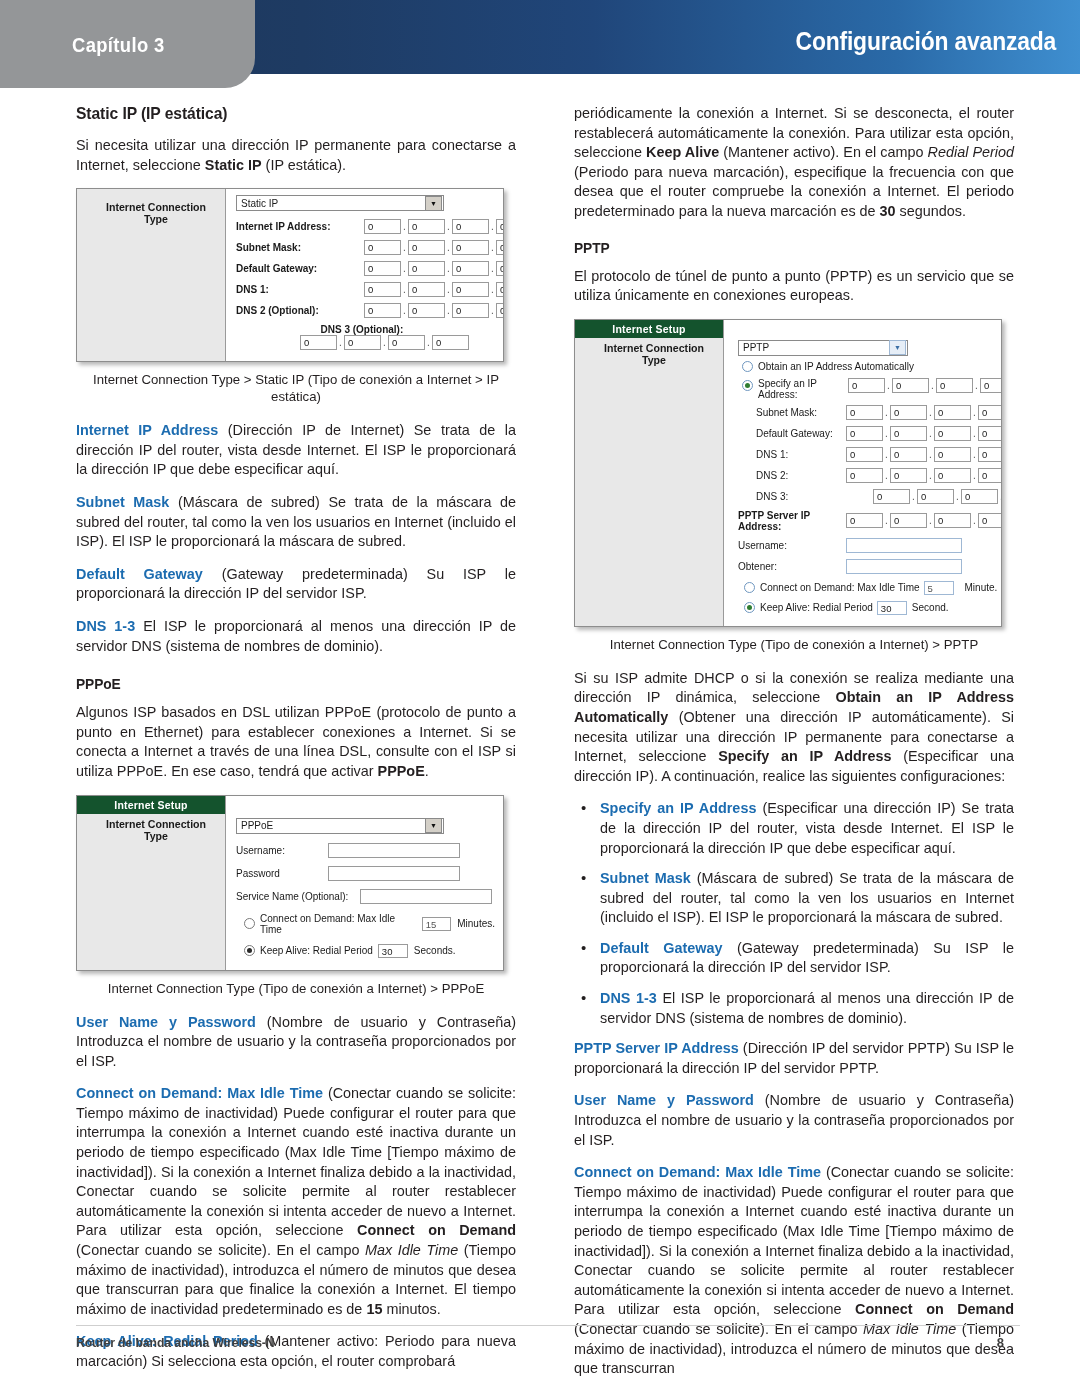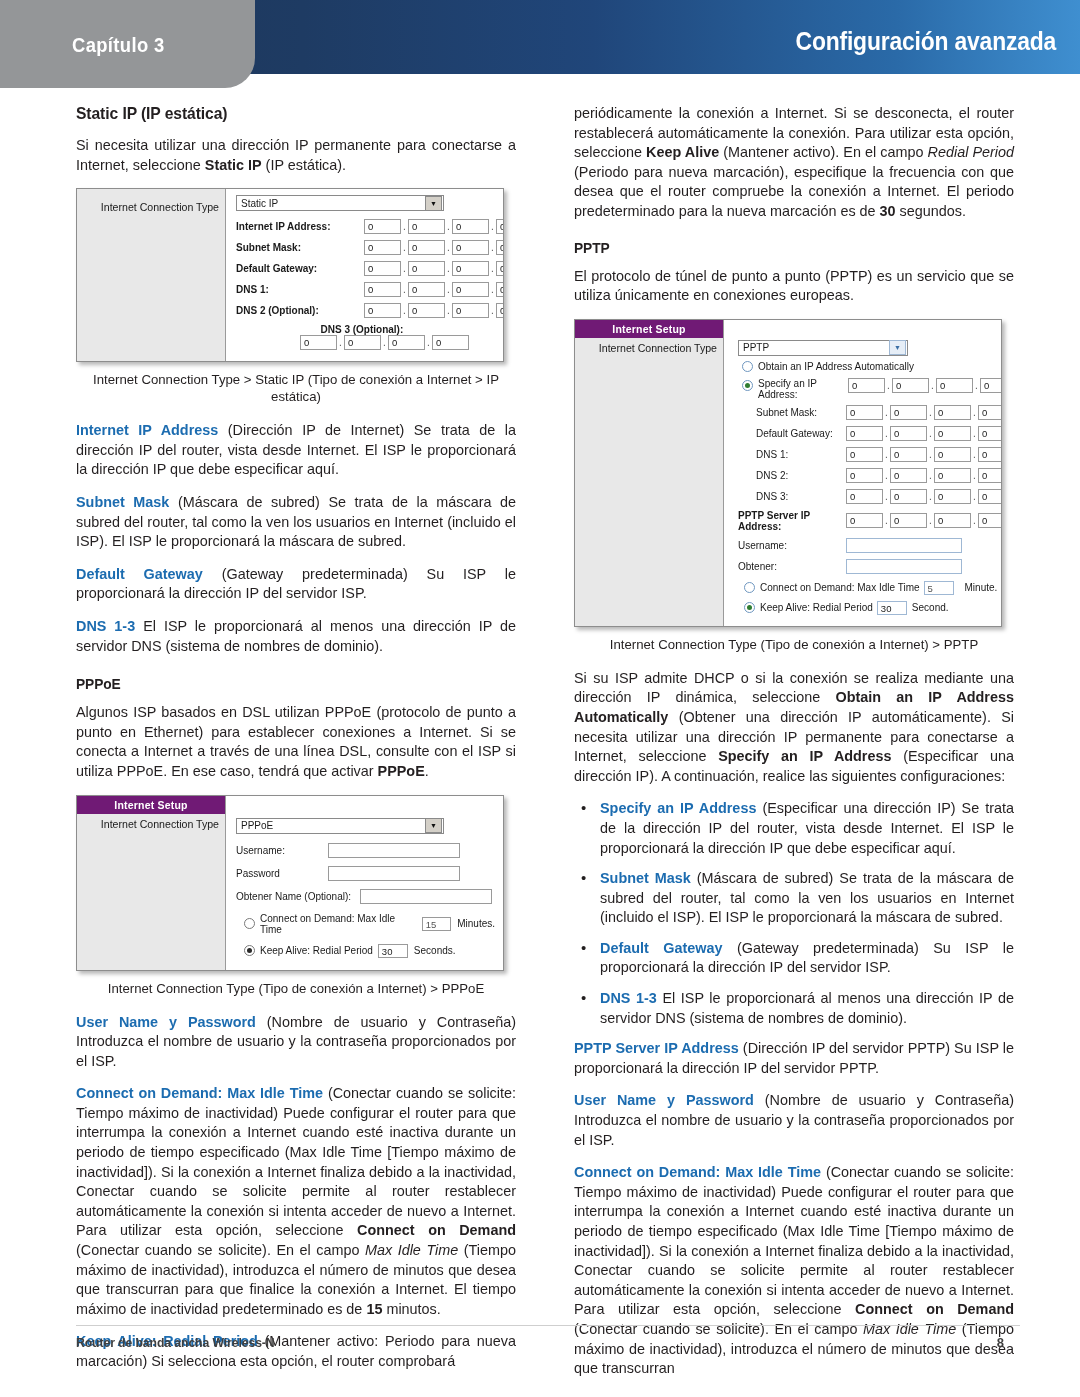--- a/index.html
+++ b/index.html
@@ -158,34 +158,34 @@
     flex: 0 0 148px;
     position: relative;
   }
   .shot-right {
     flex: 1 1 auto;
     background: #ffffff;
     padding: 6px 8px 9px 10px;
     position: relative;
   }
   .sidebar-title {
-    background: #701a75;
+    background: #14532d;
     color: #ffffff;
     font-size: 10.5px;
     font-weight: bold;
     text-align: center;
     padding: 3px 0 3px 0;
     letter-spacing: 0.2px;
   }
   .sidebar-label {
     font-size: 10.6px;
-    font-weight: normal;
+    font-weight: bold;
     color: #1a1a1a;
     padding: 6px 6px 0 16px;
-    text-align: right;
+    text-align: center;
   }
   .shot-row {
     display: flex;
     align-items: center;
     margin-bottom: 6px;
     font-size: 10px;
     color: #1a1a1a;
   }
   .shot-row .lbl {
     font-weight: bold;
@@ -447,21 +447,21 @@
 
           <div class="shot-row" style="margin-bottom:8px;">
             <span class="lbl norm lw-c">Username:</span>
             <span class="txtbox" style="width:132px;"></span>
           </div>
           <div class="shot-row" style="margin-bottom:8px;">
             <span class="lbl norm lw-c">Password</span>
             <span class="txtbox" style="width:132px;"></span>
           </div>
           <div class="shot-row" style="margin-bottom:9px;">
-            <span class="lbl norm" style="width:124px;">Obtener Name (Optional):</span>
+            <span class="lbl norm" style="width:124px;">Service Name (Optional):</span>
             <span class="txtbox" style="width:132px;"></span>
           </div>
 
           <div class="shot-row" style="margin-bottom:9px;padding-left:8px;">
             <span class="radio"></span>
             <span class="lbl norm">Connect on Demand: Max Idle Time</span>
             <span class="smallbox" style="margin-left:5px;">15</span>
             <span class="lbl norm" style="margin-left:6px;">Minutes.</span>
           </div>
           <div class="shot-row" style="margin-bottom:3px;padding-left:8px;">
@@ -572,21 +572,21 @@
               <span class="ipbox">0</span>
                 <span class="ipdot">.</span>
               <span class="ipbox">0</span>
                 <span class="ipdot">.</span>
               <span class="ipbox">0</span>
                 <span class="ipdot">.</span>
               <span class="ipbox">0</span>
             </span>
           </div>
 
-          <div class="shot-row" style="padding-left:18px;">
+          <div class="shot-row" style="padding-left:18px;gap:27px;">
             <span class="lbl norm" style="width:90px;">DNS 3:</span>
             <span class="ipgroup">
               <span class="ipbox">0</span>
                 <span class="ipdot">.</span>
               <span class="ipbox">0</span>
                 <span class="ipdot">.</span>
               <span class="ipbox">0</span>
                 <span class="ipdot">.</span>
               <span class="ipbox">0</span>
             </span>

